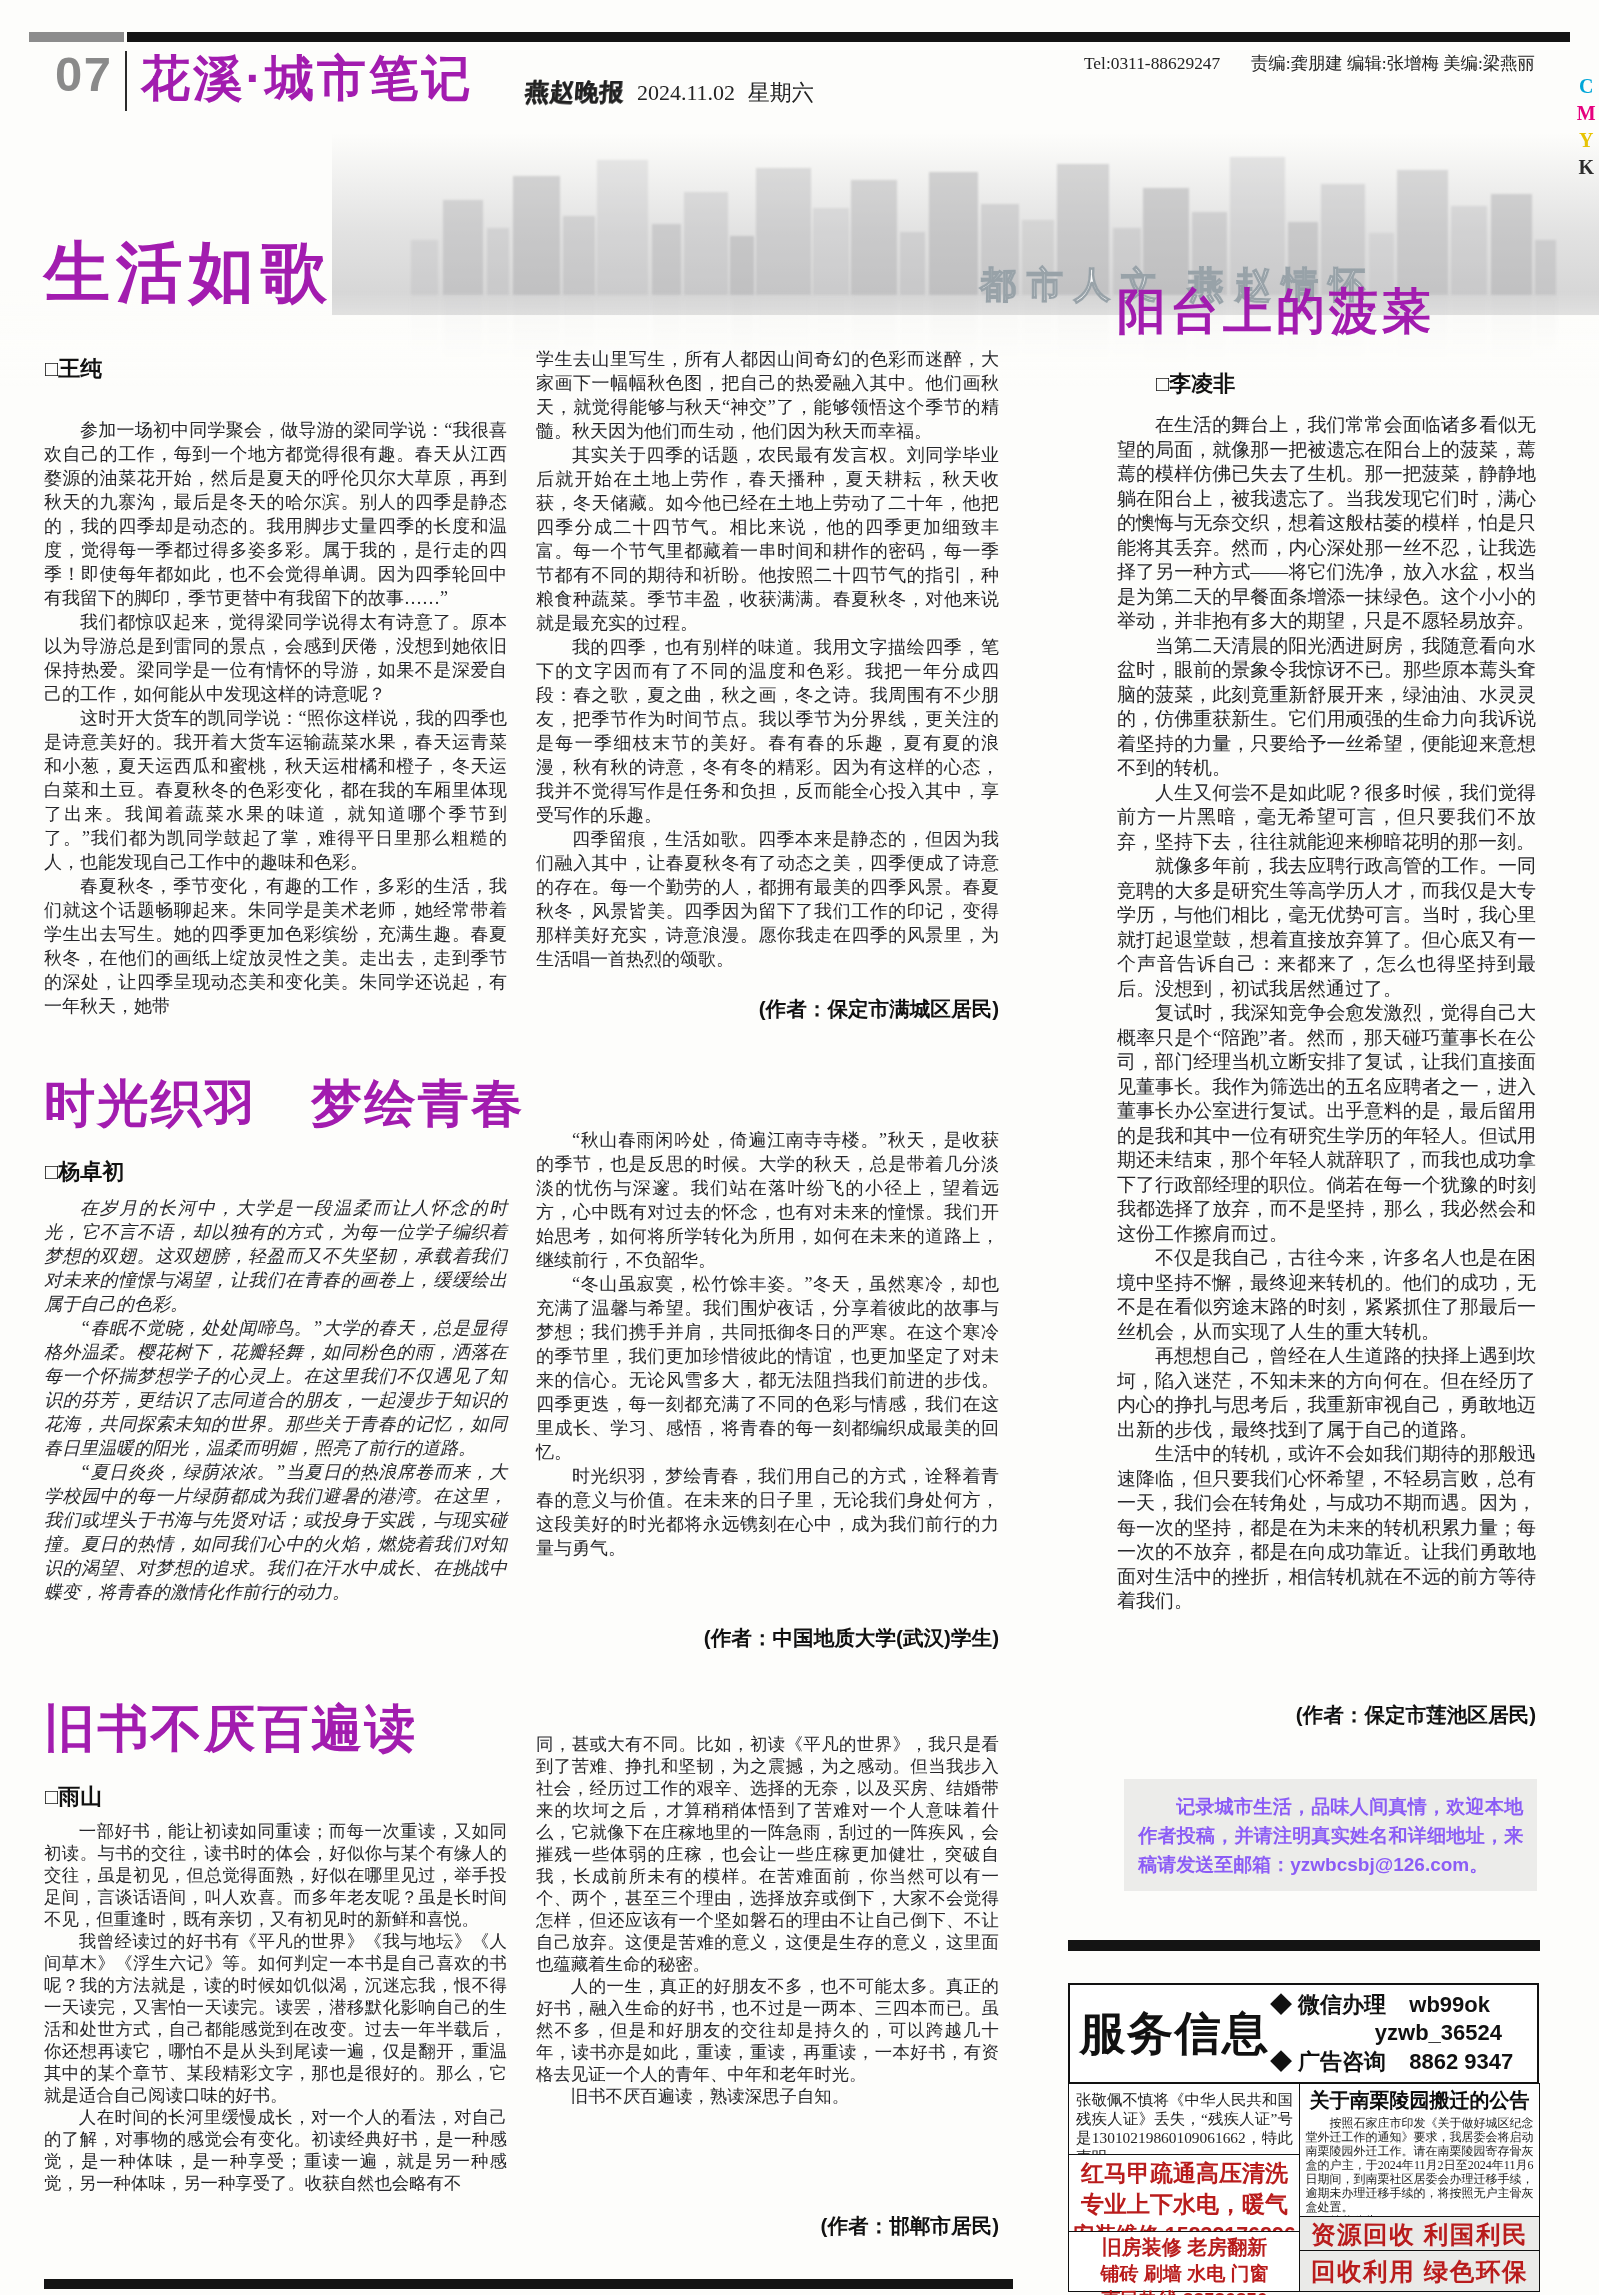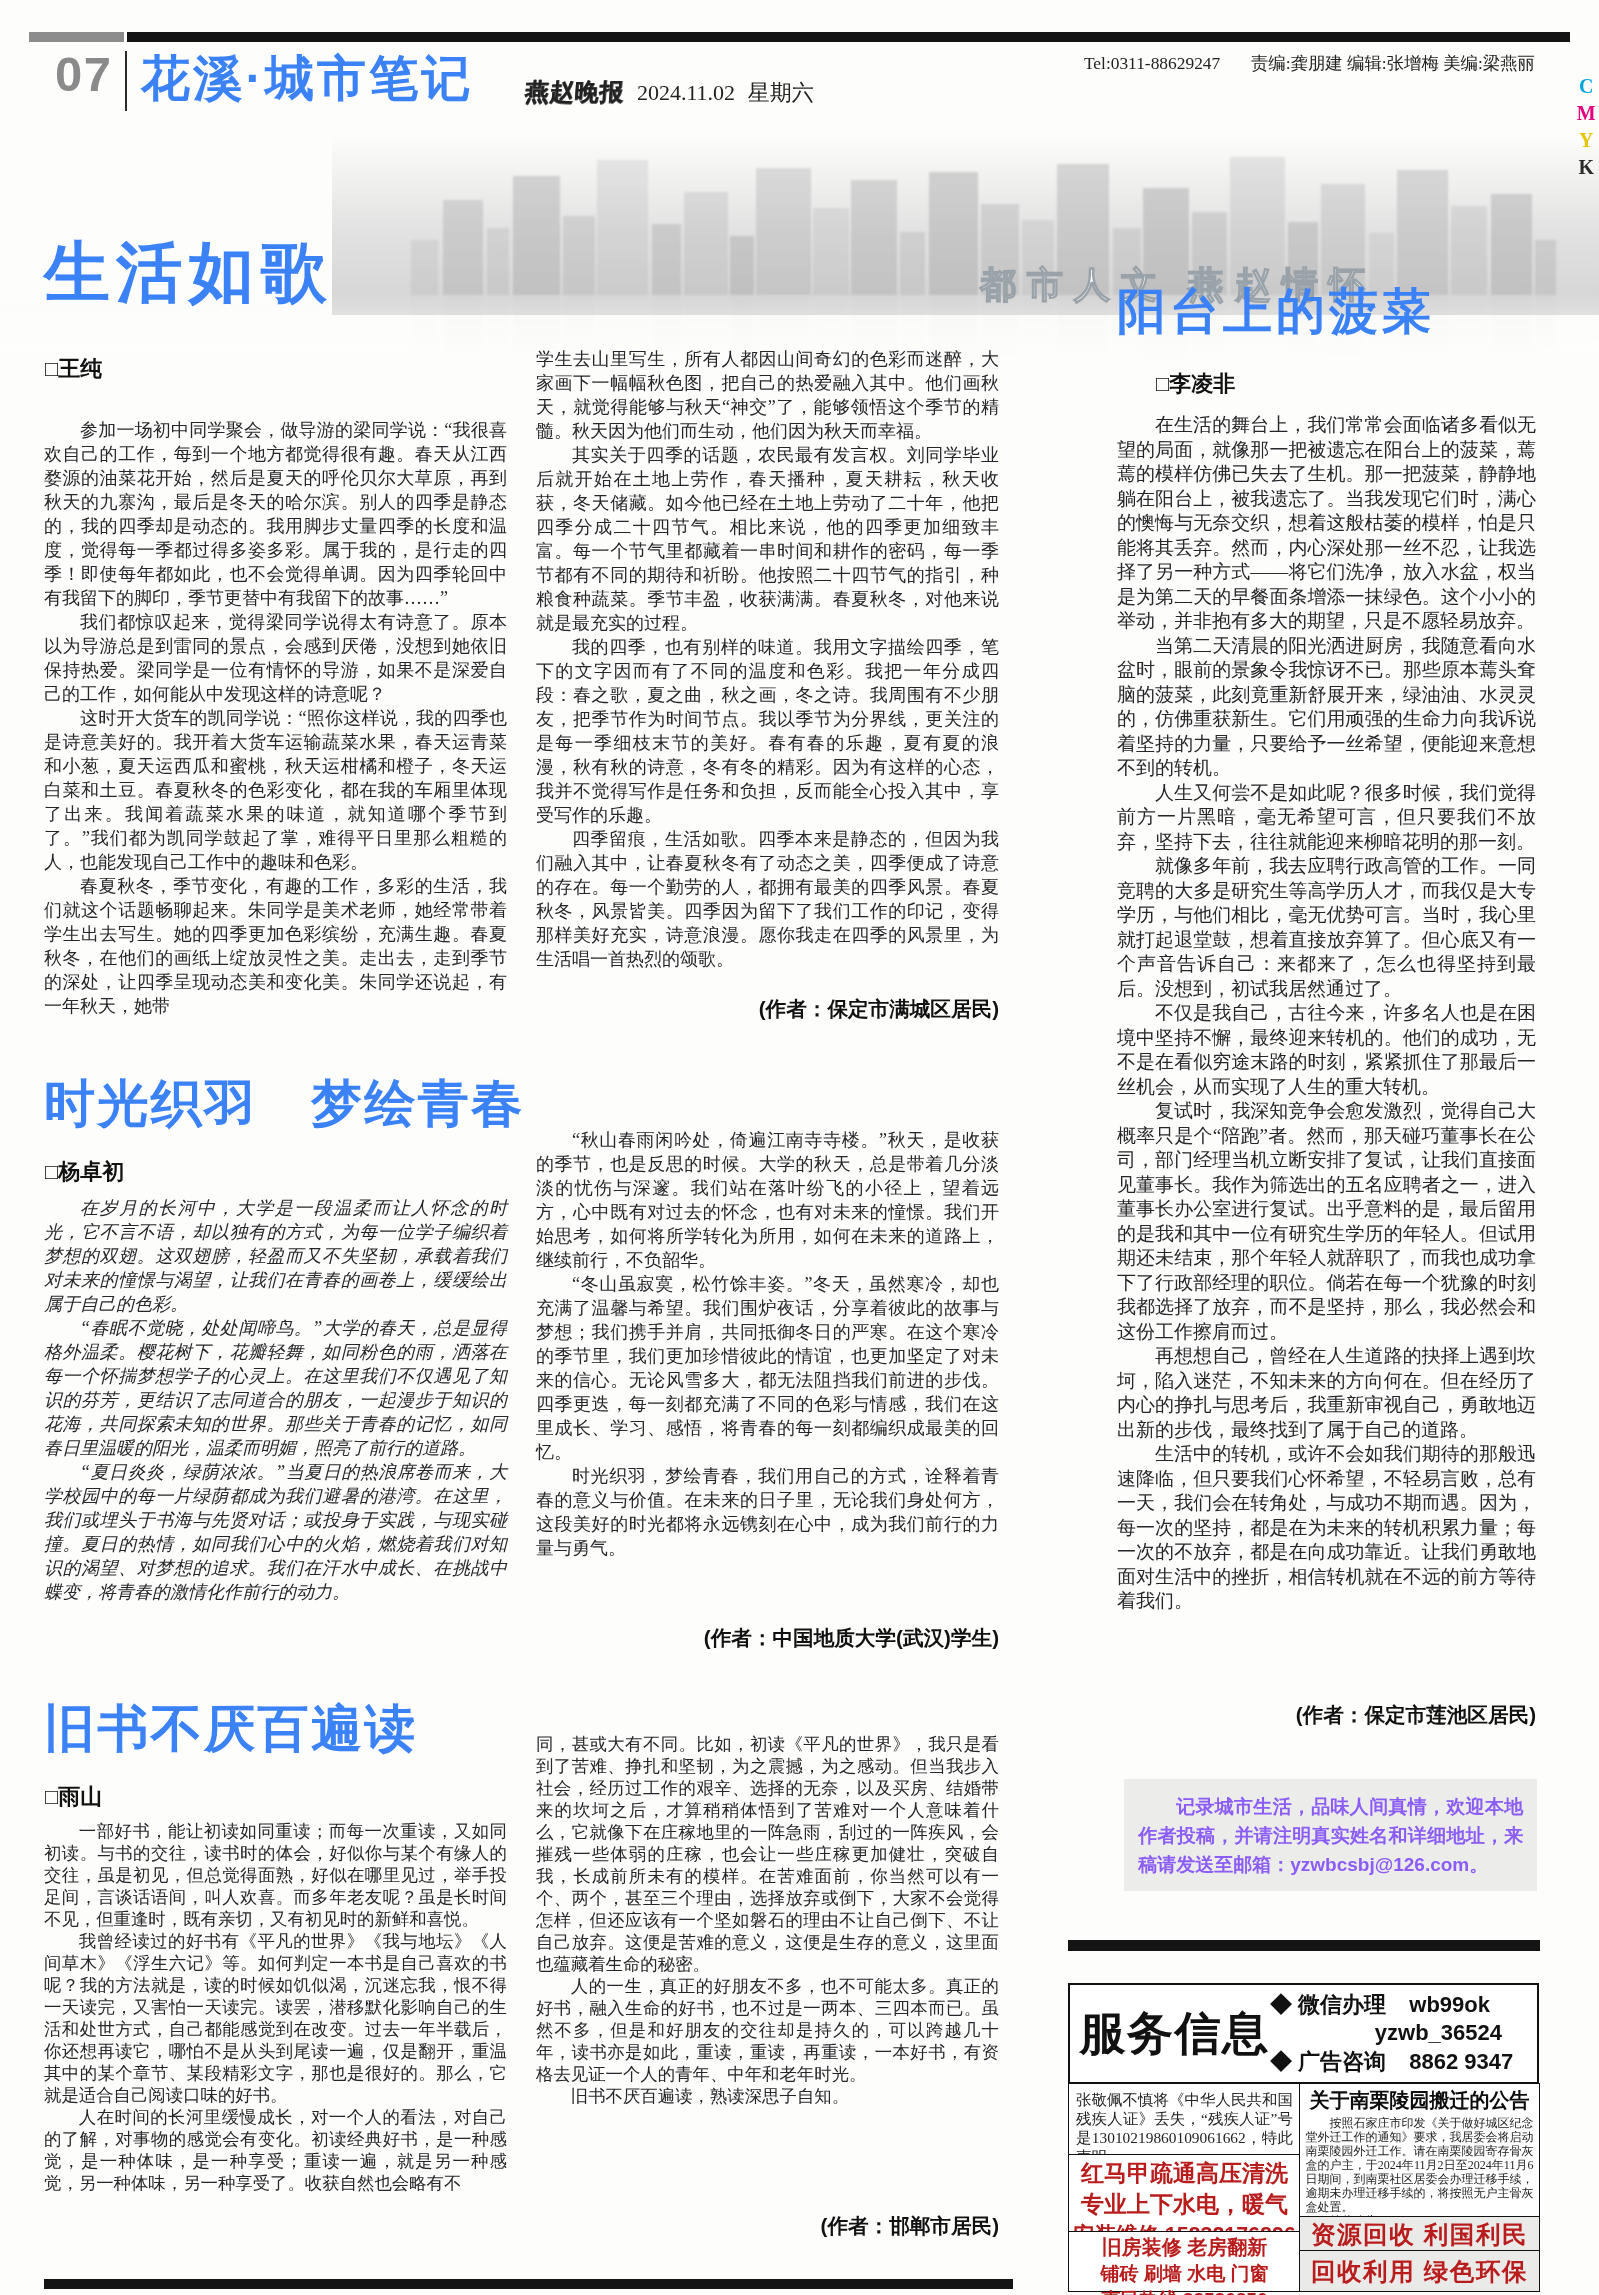--- a/index.html
+++ b/index.html
@@ -1,19 +1,19 @@
 <!DOCTYPE html>
 <html style="font-size:12.7px"><head>
 <meta charset="utf-8">
 <style>
   html,body{margin:0;padding:0;background:#e9e9e6;}
   .page{position:relative;width:1600px;height:2295px;background:#fdfdfb;overflow:hidden;
         font-family:"Liberation Serif", serif;color:#1c1c1c;}
   .abs{position:absolute;}
-  .headline{font-family:"Liberation Sans", sans-serif;font-weight:bold;color:#3b82f6;white-space:nowrap;}
+  .headline{font-family:"Liberation Sans", sans-serif;font-weight:bold;color:#a21caf;white-space:nowrap;}
   .author{font-family:"Liberation Sans", sans-serif;font-weight:bold;font-size:22px;color:#111;}
   .body-text{font-size:18px;line-height:24px;text-align:justify;color:#26262a;}
   .body-text p{margin:0;text-indent:2em;}
   .body-text p.noindent{text-indent:0;}
   .a4-text{font-size:19px;line-height:24.5px;}
   .a3-text{font-size:17.4px;line-height:22px;}
   .byline{font-family:"Liberation Sans", sans-serif;font-weight:bold;font-size:20.6px;text-align:right;color:#111;}
   .bar{background:#141414;}
   .graybar{background:#8c8c8c;}
   .skyline{position:absolute;left:0;top:101px;width:1600px;height:285px;overflow:hidden;}
@@ -198,22 +198,22 @@
 
   <div class="abs bar" style="left:44px;top:2279px;width:969px;height:10.3px;"></div>
 
   <div class="abs headline" style="left:1117px;top:279px;font-size:49px;letter-spacing:4px;text-align:center;">阳台上的菠菜</div>
   <div class="abs author" style="left:1156px;top:369px;">□李凌非</div>
   <div class="abs body-text a4-text" style="left:1117px;top:413px;width:419px;">
       <p>在生活的舞台上，我们常常会面临诸多看似无望的局面，就像那一把被遗忘在阳台上的菠菜，蔫蔫的模样仿佛已失去了生机。那一把菠菜，静静地躺在阳台上，被我遗忘了。当我发现它们时，满心的懊悔与无奈交织，想着这般枯萎的模样，怕是只能将其丢弃。然而，内心深处那一丝不忍，让我选择了另一种方式——将它们洗净，放入水盆，权当是为第二天的早餐面条增添一抹绿色。这个小小的举动，并非抱有多大的期望，只是不愿轻易放弃。</p>
       <p>当第二天清晨的阳光洒进厨房，我随意看向水盆时，眼前的景象令我惊讶不已。那些原本蔫头耷脑的菠菜，此刻竟重新舒展开来，绿油油、水灵灵的，仿佛重获新生。它们用顽强的生命力向我诉说着坚持的力量，只要给予一丝希望，便能迎来意想不到的转机。</p>
       <p>人生又何尝不是如此呢？很多时候，我们觉得前方一片黑暗，毫无希望可言，但只要我们不放弃，坚持下去，往往就能迎来柳暗花明的那一刻。</p>
       <p>就像多年前，我去应聘行政高管的工作。一同竞聘的大多是研究生等高学历人才，而我仅是大专学历，与他们相比，毫无优势可言。当时，我心里就打起退堂鼓，想着直接放弃算了。但心底又有一个声音告诉自己：来都来了，怎么也得坚持到最后。没想到，初试我居然通过了。</p>
+      <p>复试时，我深知竞争会愈发激烈，觉得自己大概率只是个“陪跑”者。然而，那天碰巧董事长在公司，部门经理当机立断安排了复试，让我们直接面见董事长。我作为筛选出的五名应聘者之一，进入董事长办公室进行复试。出乎意料的是，最后留用的是我和其中一位有研究生学历的年轻人。但试用期还未结束，那个年轻人就辞职了，而我也成功拿下了行政部经理的职位。倘若在每一个犹豫的时刻我都选择了放弃，而不是坚持，那么，我必然会和这份工作擦肩而过。</p>
       <p>不仅是我自己，古往今来，许多名人也是在困境中坚持不懈，最终迎来转机的。他们的成功，无不是在看似穷途末路的时刻，紧紧抓住了那最后一丝机会，从而实现了人生的重大转机。</p>
-      <p>复试时，我深知竞争会愈发激烈，觉得自己大概率只是个“陪跑”者。然而，那天碰巧董事长在公司，部门经理当机立断安排了复试，让我们直接面见董事长。我作为筛选出的五名应聘者之一，进入董事长办公室进行复试。出乎意料的是，最后留用的是我和其中一位有研究生学历的年轻人。但试用期还未结束，那个年轻人就辞职了，而我也成功拿下了行政部经理的职位。倘若在每一个犹豫的时刻我都选择了放弃，而不是坚持，那么，我必然会和这份工作擦肩而过。</p>
       <p>再想想自己，曾经在人生道路的抉择上遇到坎坷，陷入迷茫，不知未来的方向何在。但在经历了内心的挣扎与思考后，我重新审视自己，勇敢地迈出新的步伐，最终找到了属于自己的道路。</p>
       <p>生活中的转机，或许不会如我们期待的那般迅速降临，但只要我们心怀希望，不轻易言败，总有一天，我们会在转角处，与成功不期而遇。因为，每一次的坚持，都是在为未来的转机积累力量；每一次的不放弃，都是在向成功靠近。让我们勇敢地面对生活中的挫折，相信转机就在不远的前方等待着我们。</p>
     </div>
   <div class="abs byline" style="left:1117px;top:1701px;width:419px;">(作者：保定市莲池区居民)</div>
 
   <div class="abs notice" style="left:1124px;top:1779px;width:385px;">
     <p>记录城市生活，品味人间真情，欢迎本地作者投稿，并请注明真实姓名和详细地址，来稿请发送至邮箱：yzwbcsbj@126.com。</p>
   </div>
 
   <div class="abs bar" style="left:1068px;top:1940px;width:472px;height:11px;"></div>

